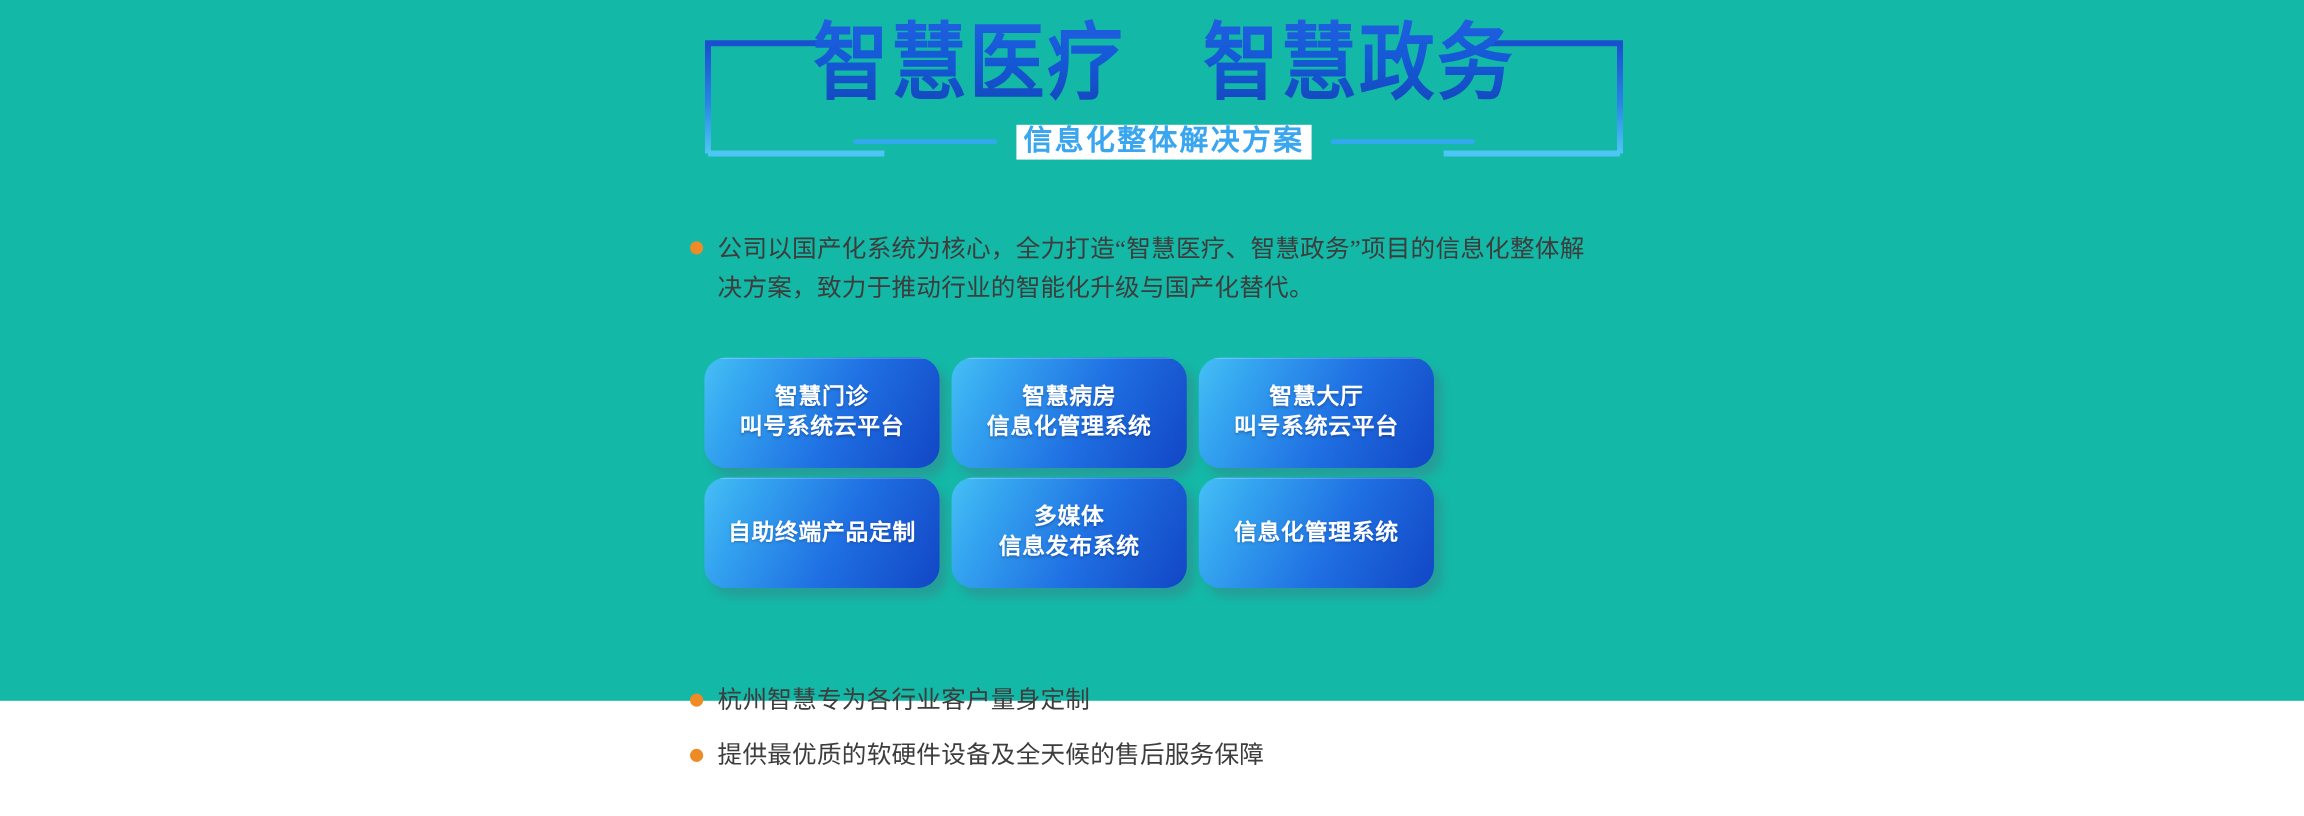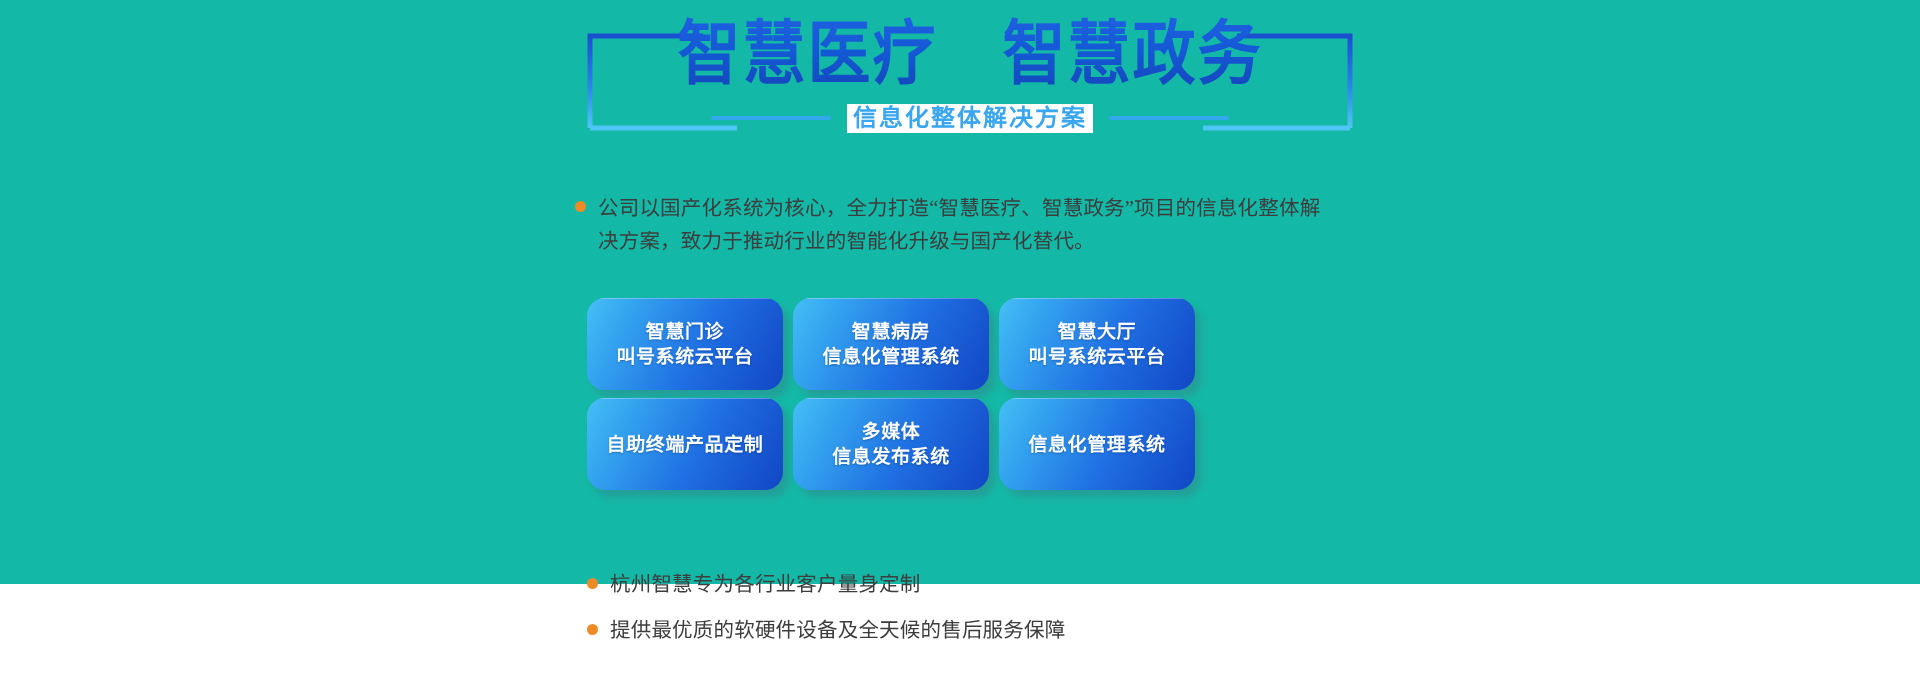--- a/index.html
+++ b/index.html
@@ -184,21 +184,21 @@
     line-height: 25px;
     letter-spacing: 0.6px;
     text-shadow: 0 1px 2px rgba(10,40,90,0.35);
     padding: 0 8px;
     white-space: pre-line;
   }
 
   
   .footer-list {
     position: absolute;
-    left: 12px;
+    left: 0;
     top: 570px;
     width: 790px;
   }
 
   .footer-item {
     display: flex;
     align-items: flex-start;
     gap: 12px;
     margin-bottom: 18px;
   }

